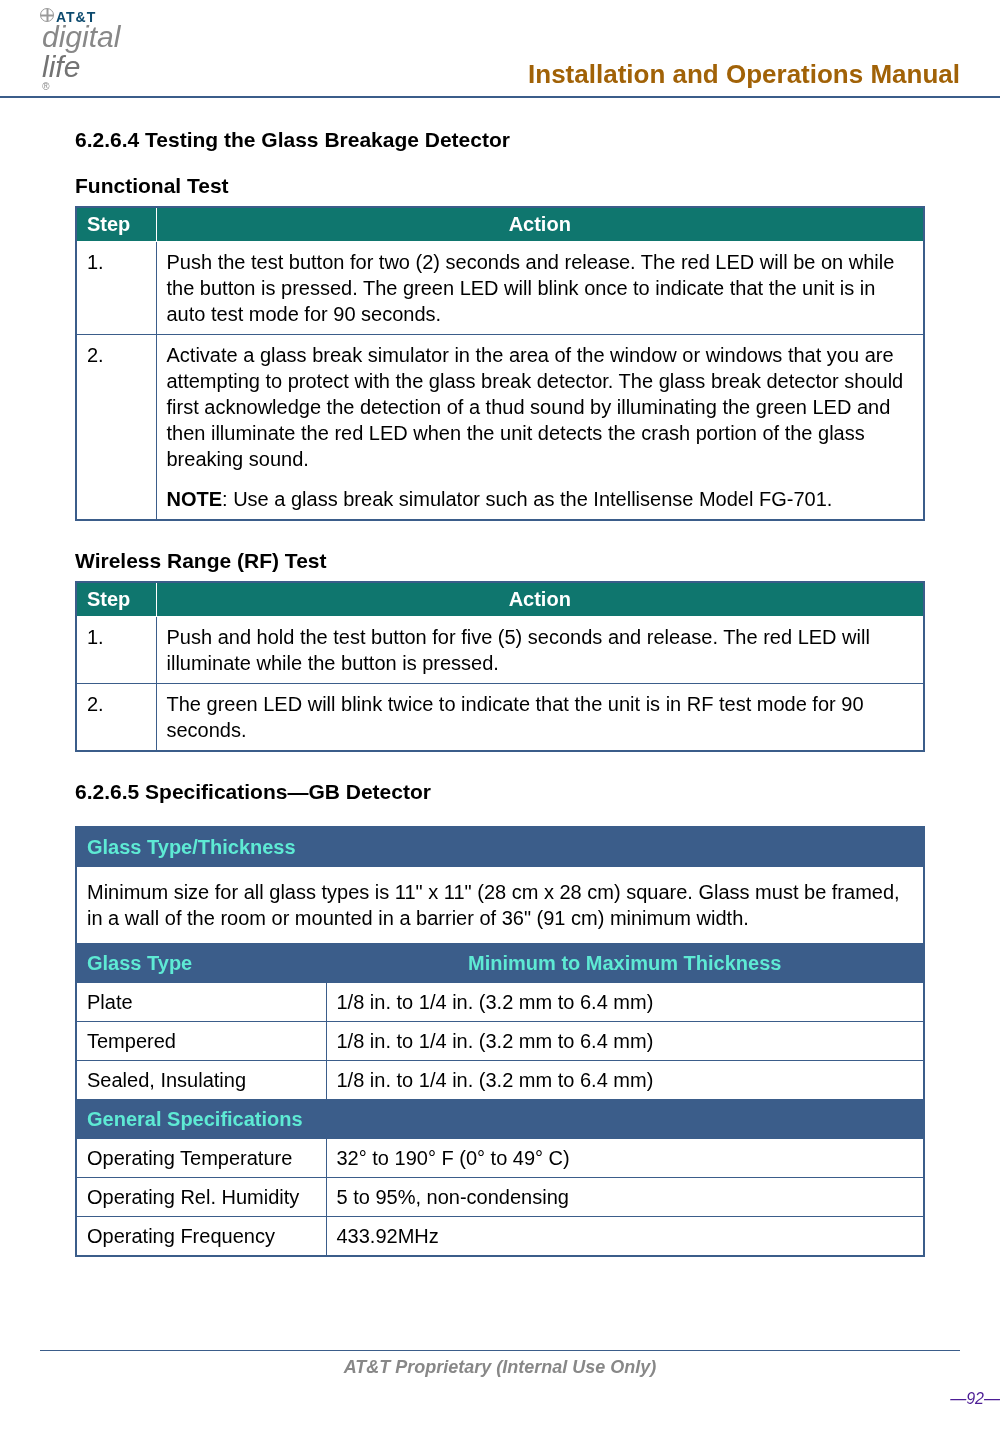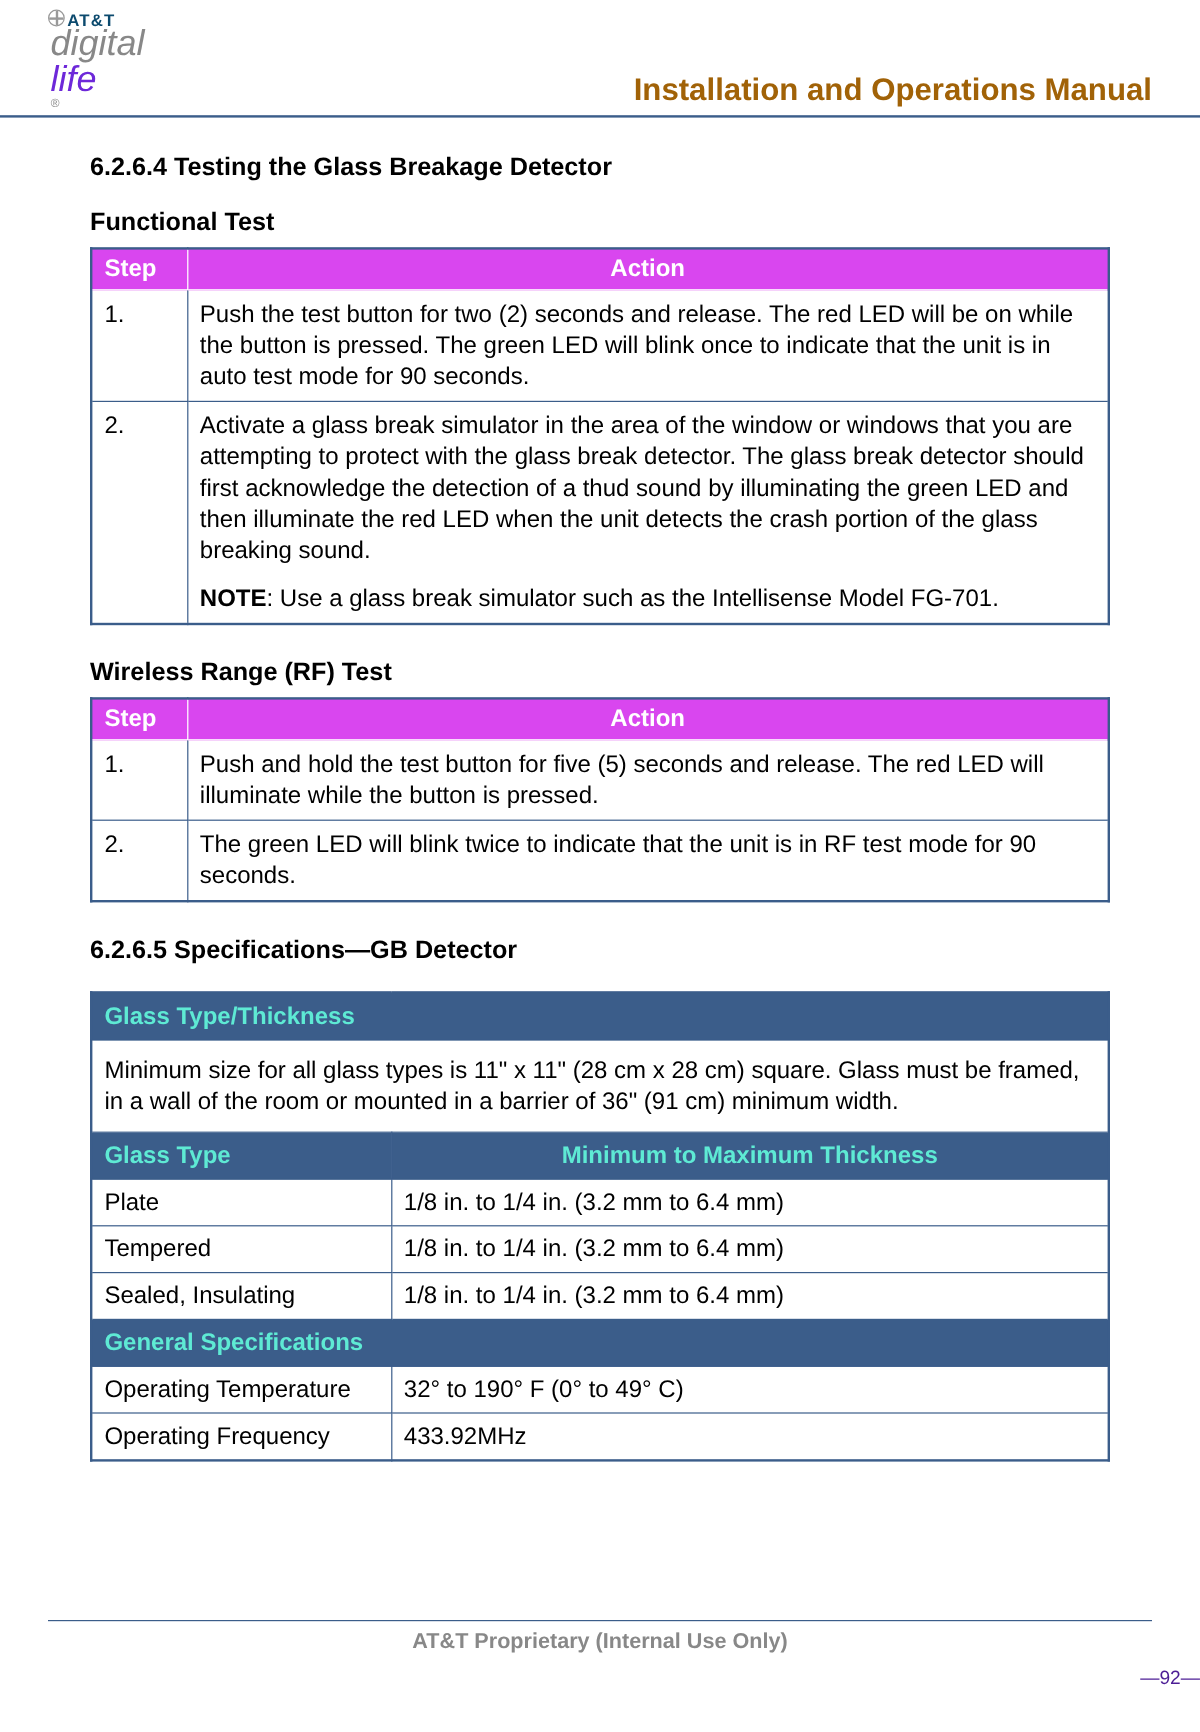--- a/index.html
+++ b/index.html
@@ -32,21 +32,21 @@
     }
     .logo-digital {
       font-size: 30px;
       font-style: italic;
       color: #888;
       display: inline-flex;
       align-items: baseline;
       flex-direction: column;
     }
     .logo-life {
-      color: #6d28d9;
+      color: #737373;
       font-style: italic;
     }
     .logo-reg {
       font-size: 10px;
       color: #888;
       margin-left: 2px;
       vertical-align: super;
     }
     .manual-title {
       color: #a16207;
@@ -67,21 +67,21 @@
       font-weight: bold;
       margin-bottom: 8px;
     }
     table.steps {
       width: 100%;
       border-collapse: collapse;
       border: 2px solid #3b5d8a;
       margin-bottom: 28px;
     }
     table.steps th {
-      background: #d946ef;
+      background: #0f766e;
       color: #fff;
       font-size: 20px;
       font-weight: bold;
       text-align: left;
       padding: 5px 10px;
       border: 1px solid #fff;
     }
     table.steps th.action-col { text-align: center; width: auto;}
     table.steps th.step-col { width: 80px;}
     table.steps td {
@@ -113,20 +113,21 @@
     }
     table.spec th.center { text-align: center; }
     table.spec td.full { padding-top: 12px; padding-bottom: 12px;}
     .col-type { width: 250px; }
 
     .footer {
       position: absolute;
       bottom: 35px;
       left: 0; right: 0;
       text-align: center;
+      font-style: italic;
     }
     .footer-line {
       border-top: 1px solid #3b5d8a;
       margin: 0 40px 6px 40px;
     }
     .prop {
       color: #888;
       font-weight: bold;
       font-size: 18px;
       margin-bottom: 12px;
@@ -240,20 +241,24 @@
       <td>1/8 in. to 1/4 in. (3.2 mm to 6.4 mm)</td>
     </tr>
     <tr>
           <th colspan="2">General Specifications</th>
         </tr>
     <tr>
       <td>Operating Temperature</td>
       <td>32° to 190° F  (0° to 49° C)</td>
     </tr>
     <tr>
+      <td>Operating Rel. Humidity</td>
+      <td>5 to 95%, non-condensing</td>
+    </tr>
+    <tr>
       <td>Operating Frequency</td>
       <td>433.92MHz</td>
     </tr>
   </tbody>
     </table>
 
 </div>
 
 <div class="footer">
   <div class="footer-line"></div>

